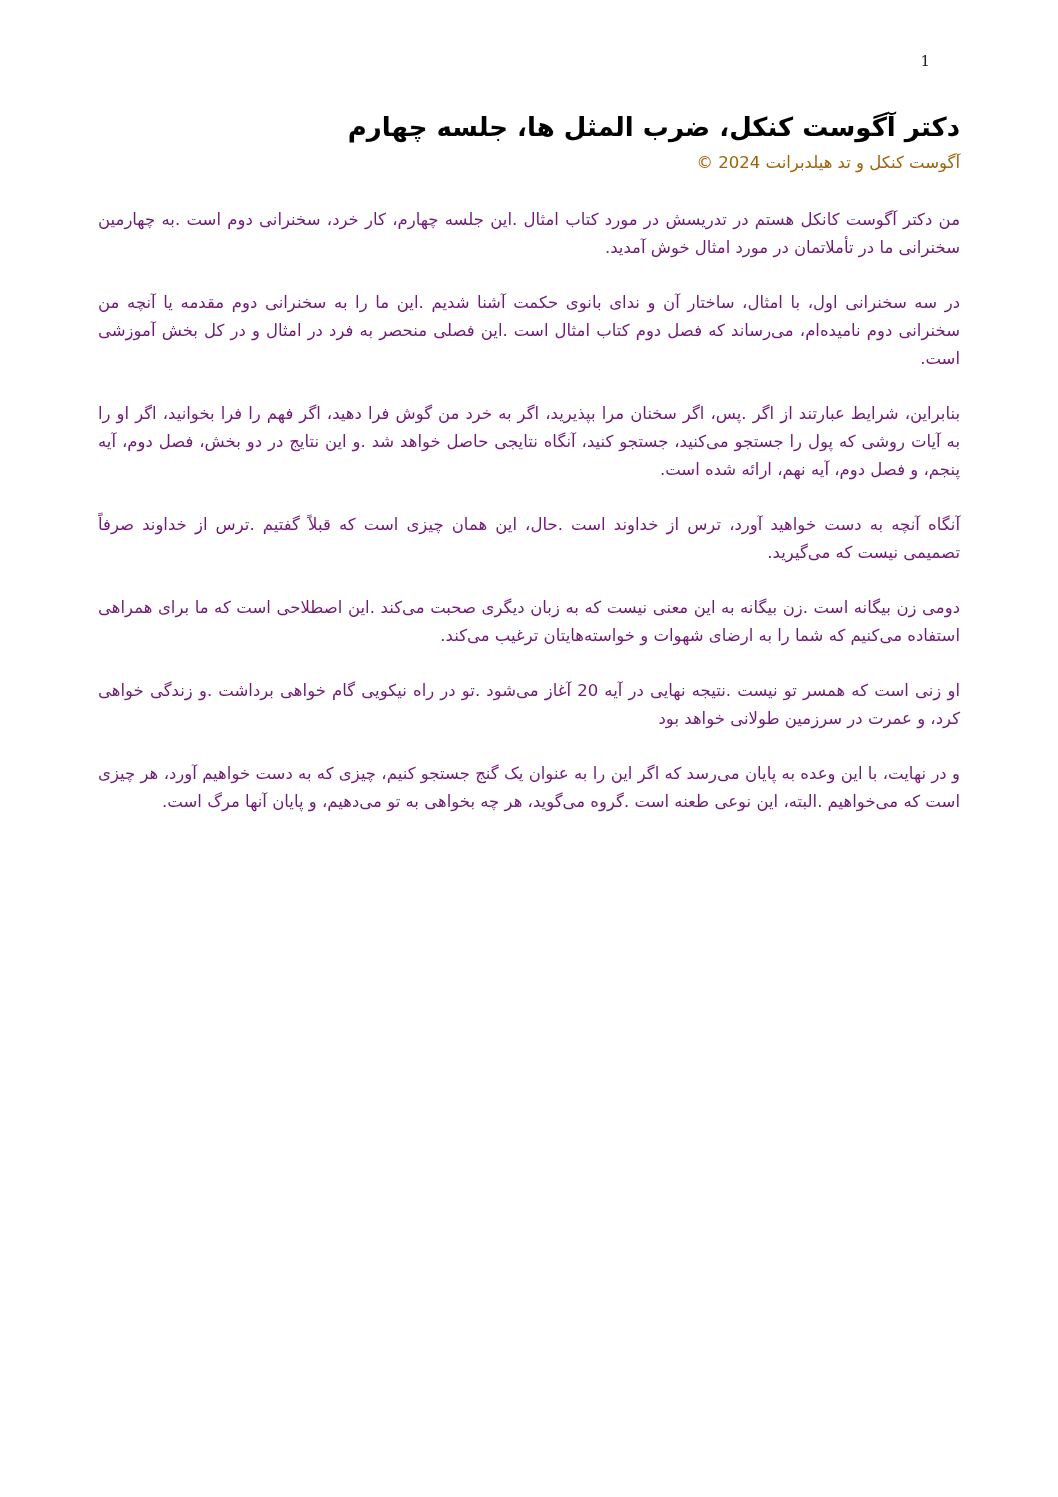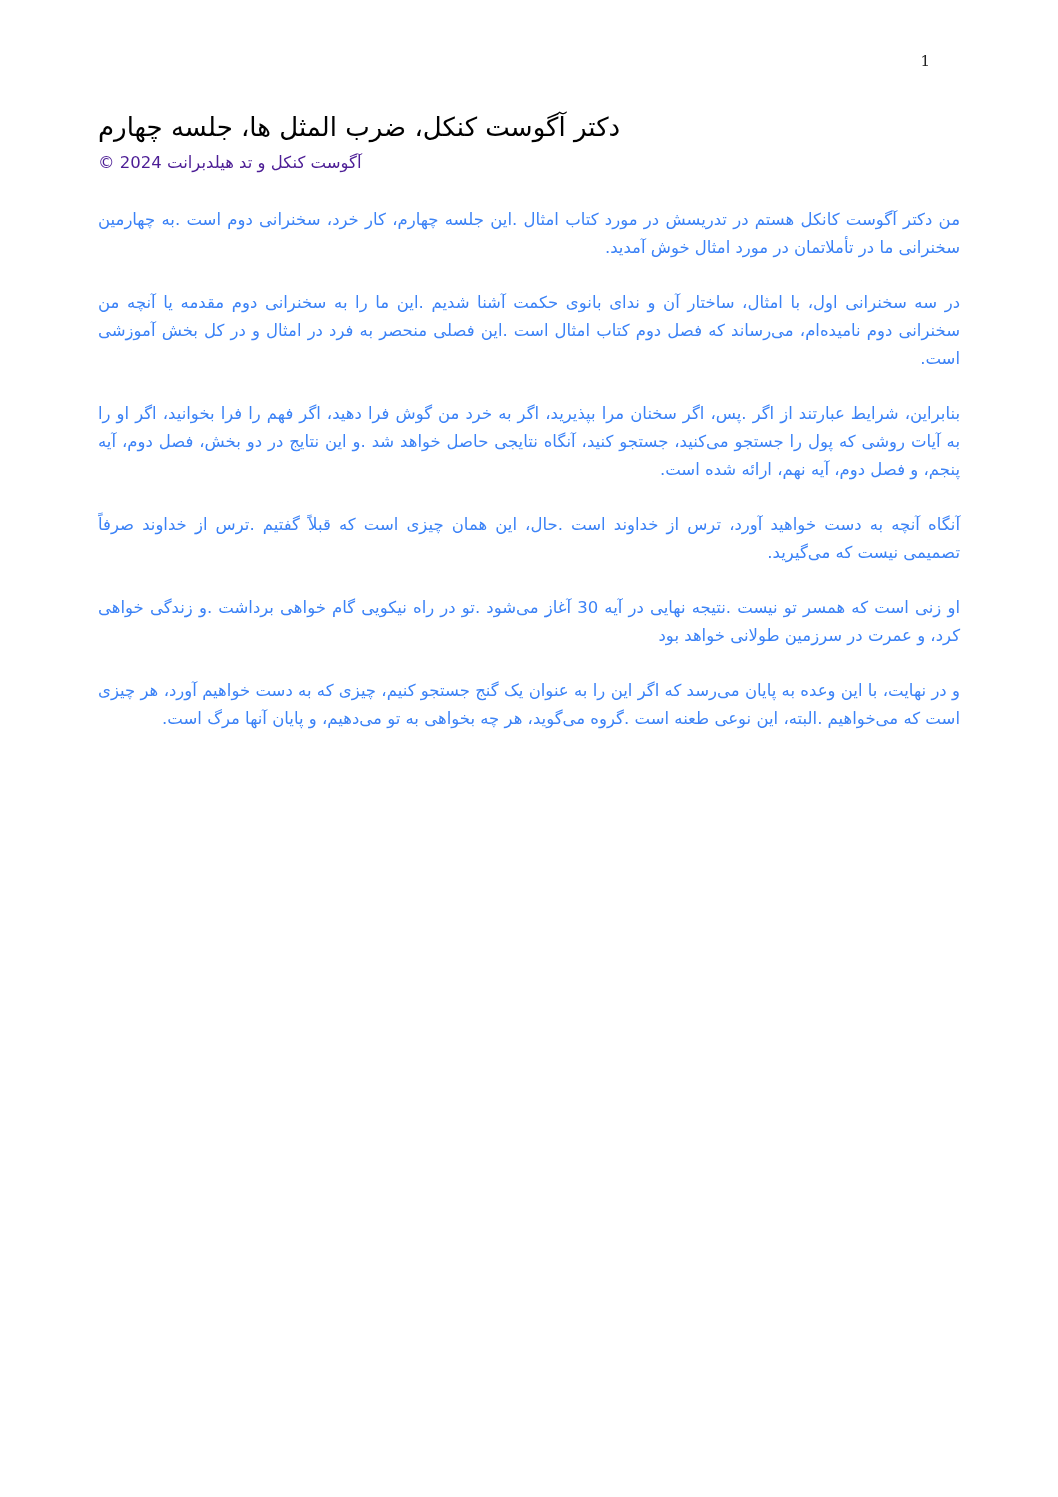--- a/index.html
+++ b/index.html
@@ -27,56 +27,57 @@
     direction: ltr;
     font-family: "DejaVu Serif", serif;
     font-size: 15px;
     color: #222222;
   }
   .doc-body {
     direction: rtl;
     margin-top: 60px;
   }
   .doc-title {
-    text-align: left;
-    font-weight: normal;
+    text-align: right;
+    font-weight: bold;
     font-size: 26px;
     line-height: 1.35;
     margin: 0 0 8px 0;
     color: #000000;
   }
   .doc-byline {
-    text-align: left;
+    text-align: right;
     font-size: 16.5px;
     margin: 0 0 34px 0;
-    color: #4c1d95;
+    color: #a16207;
   }
   .doc-paragraph {
     font-size: 16.5px;
     line-height: 28px;
     text-align: justify;
     text-align-last: right;
     margin: 0 0 27px 0;
-    color: #3b82f6;
+    color: #701a75;
   }
 </style>
 </head>
 <body>
 
 <div class="page">
 
   <div class="page-number">1</div>
 
   <div class="doc-body">
 
     <h1 class="doc-title">دکتر آگوست کنکل، ضرب المثل ها، جلسه چهارم</h1>
 
     <div class="doc-byline">آگوست کنکل و تد هیلدبرانت 2024 ©</div>
 
     <p class="doc-paragraph">من دکتر آگوست کانکل هستم در تدریسش در مورد کتاب امثال .این جلسه چهارم، کار خرد، سخنرانی دوم است .به چهارمین سخنرانی ما در تأملاتمان در مورد امثال خوش آمدید.</p>
     <p class="doc-paragraph">در سه سخنرانی اول، با امثال، ساختار آن و ندای بانوی حکمت آشنا شدیم .این ما را به سخنرانی دوم مقدمه یا آنچه من سخنرانی دوم نامیده‌ام، می‌رساند که فصل دوم کتاب امثال است .این فصلی منحصر به فرد در امثال و در کل بخش آموزشی است.</p>
     <p class="doc-paragraph">بنابراین، شرایط عبارتند از اگر .پس، اگر سخنان مرا بپذیرید، اگر به خرد من گوش فرا دهید، اگر فهم را فرا بخوانید، اگر او را به آیات روشی که پول را جستجو می‌کنید، جستجو کنید، آنگاه نتایجی حاصل خواهد شد .و این نتایج در دو بخش، فصل دوم، آیه پنجم، و فصل دوم، آیه نهم، ارائه شده است.</p>
     <p class="doc-paragraph">آنگاه آنچه به دست خواهید آورد، ترس از خداوند است .حال، این همان چیزی است که قبلاً گفتیم .ترس از خداوند صرفاً تصمیمی نیست که می‌گیرید.</p>
-    <p class="doc-paragraph">او زنی است که همسر تو نیست .نتیجه نهایی در آیه 30 آغاز می‌شود .تو در راه نیکویی گام خواهی برداشت .و زندگی خواهی کرد، و عمرت در سرزمین طولانی خواهد بود</p>
+    <p class="doc-paragraph">دومی زن بیگانه است .زن بیگانه به این معنی نیست که به زبان دیگری صحبت می‌کند .این اصطلاحی است که ما برای همراهی استفاده می‌کنیم که شما را به ارضای شهوات و خواسته‌هایتان ترغیب می‌کند.</p>
+    <p class="doc-paragraph">او زنی است که همسر تو نیست .نتیجه نهایی در آیه 20 آغاز می‌شود .تو در راه نیکویی گام خواهی برداشت .و زندگی خواهی کرد، و عمرت در سرزمین طولانی خواهد بود</p>
     <p class="doc-paragraph">و در نهایت، با این وعده به پایان می‌رسد که اگر این را به عنوان یک گنج جستجو کنیم، چیزی که به دست خواهیم آورد، هر چیزی است که می‌خواهیم .البته، این نوعی طعنه است .گروه می‌گوید، هر چه بخواهی به تو می‌دهیم، و پایان آنها مرگ است.</p>
 
   </div>
 </div>
 
 </body></html>

